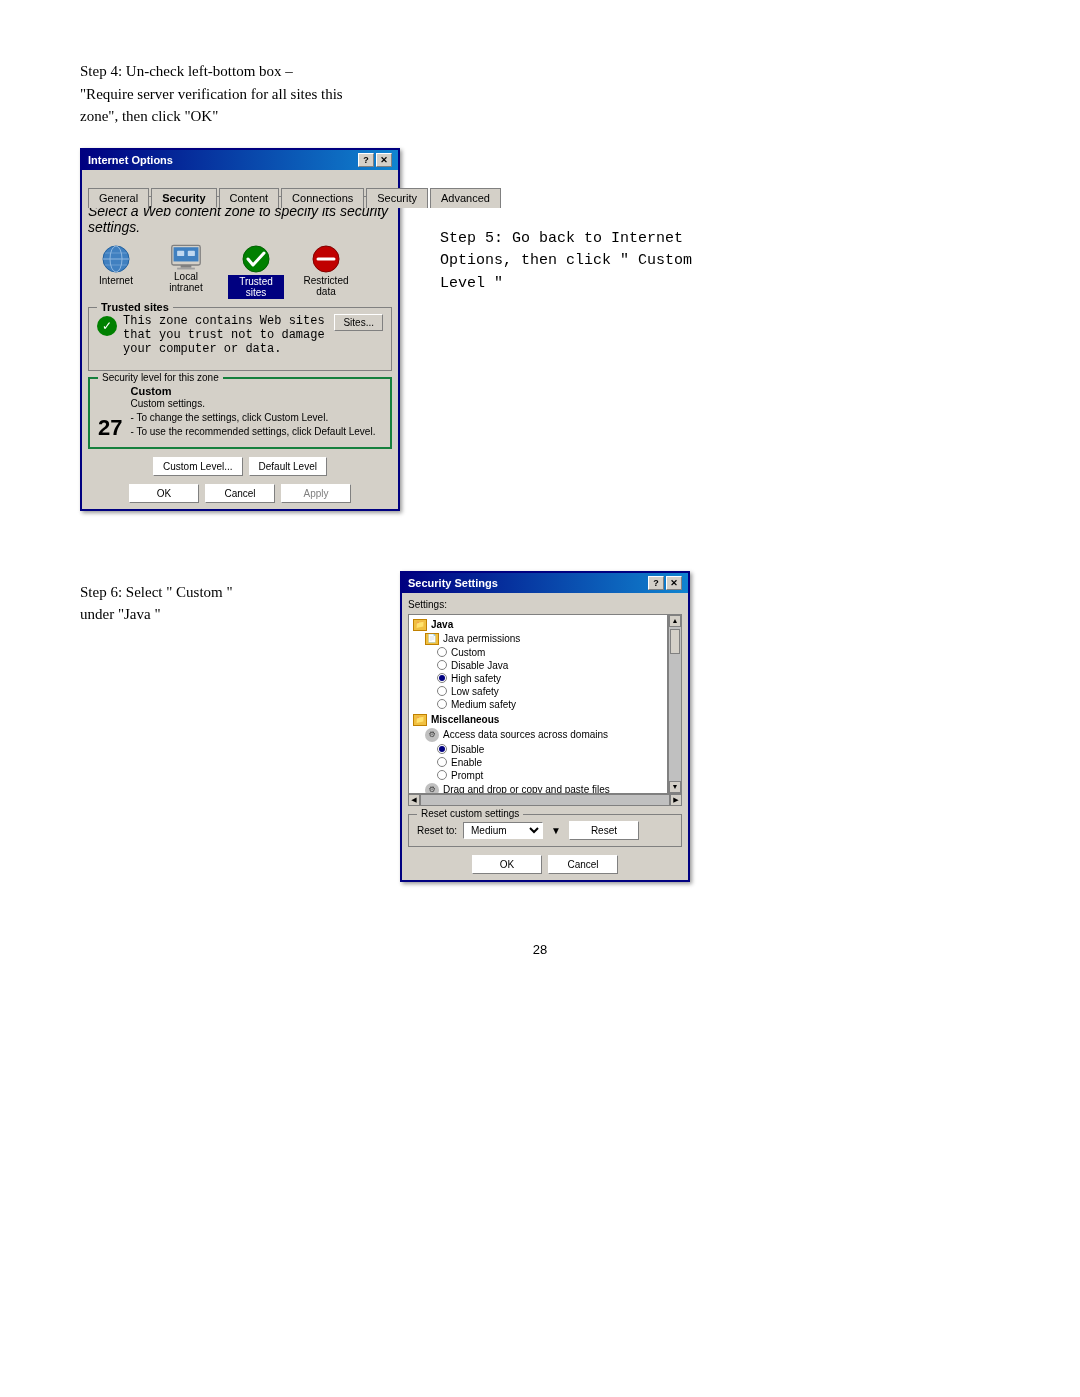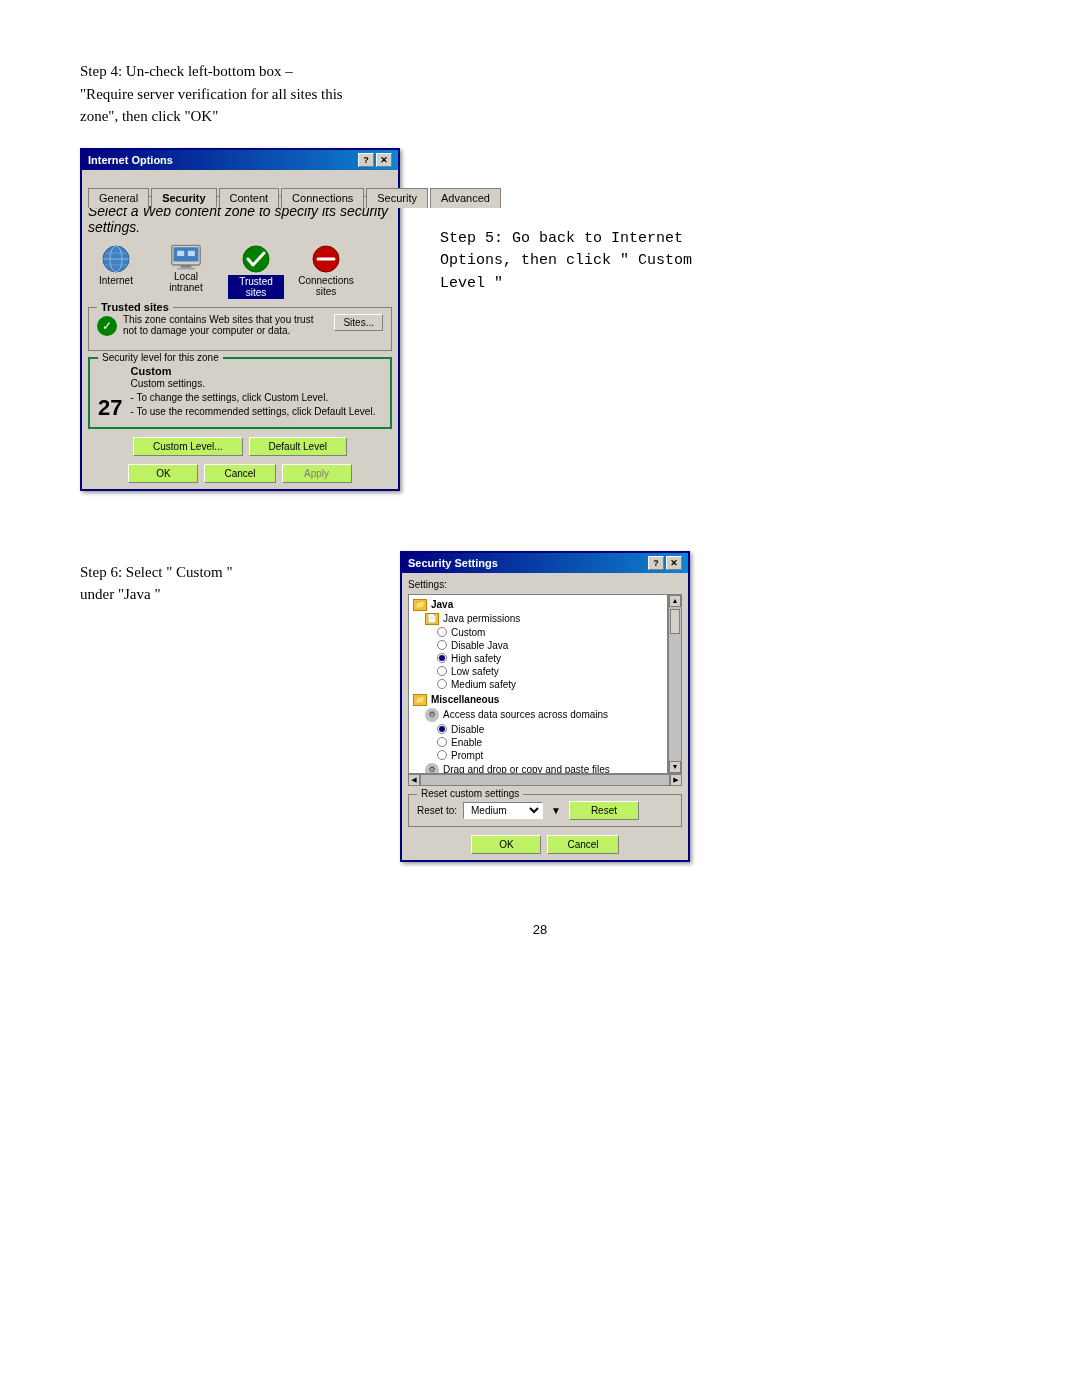--- a/index.html
+++ b/index.html
@@ -165,22 +165,23 @@
       display: flex;
       align-items: center;
       justify-content: center;
       color: white;
       font-size: 12px;
       flex-shrink: 0;
       margin-top: 2px;
     }
 
     .trusted-text {
-      font-size: 10px;
+      font-size: 12px;
       flex: 1;
+      font-family: Liberation Mono, monospace;
     }
 
     .sites-btn {
       border: 1px solid;
       border-color: #ffffff #808080 #808080 #ffffff;
       background: #d4d0c8;
       padding: 2px 8px;
       font-size: 10px;
       cursor: pointer;
       white-space: nowrap;
@@ -235,22 +236,22 @@
     .level-buttons {
       display: flex;
       gap: 6px;
       margin-bottom: 8px;
       justify-content: center;
     }
 
     .win-btn {
       border: 1px solid;
       border-color: #ffffff #808080 #808080 #ffffff;
-      background: #bef264;
-      padding: 3px 19px;
+      background: #ffffff;
+      padding: 3px 9px;
       font-size: 10px;
       cursor: pointer;
       min-width: 70px;
     }
 
     .win-btn:disabled, .win-btn.disabled {
       color: #808080;
     }
 
     .ok-cancel-row {
@@ -506,21 +507,21 @@
               <polyline points="8,16 13,22 24,10" fill="none" stroke="white" stroke-width="3" stroke-linecap="round" stroke-linejoin="round"></polyline>
             </svg>
             <span class="trusted-selected">Trusted sites</span>
           </div>
 
           <div class="zone-icon-item">
             <svg viewBox="0 0 32 32" width="32" height="32">
               <circle cx="16" cy="16" r="13" fill="#c00000" stroke="#800000" stroke-width="1"></circle>
               <line x1="8" y1="16" x2="24" y2="16" stroke="white" stroke-width="3" stroke-linecap="round"></line>
             </svg>
-            <span>Connections sites</span>
+            <span>Restricted data</span>
           </div>
         </div>
 
         <div class="win-groupbox">
           <span class="win-groupbox-title">Trusted sites</span>
           <div class="trusted-info">
             <div class="green-check-icon">✓</div>
             <span class="trusted-text">This zone contains Web sites that you trust not to damage your computer or data.</span>
             <button class="sites-btn">Sites...</button>
           </div>

